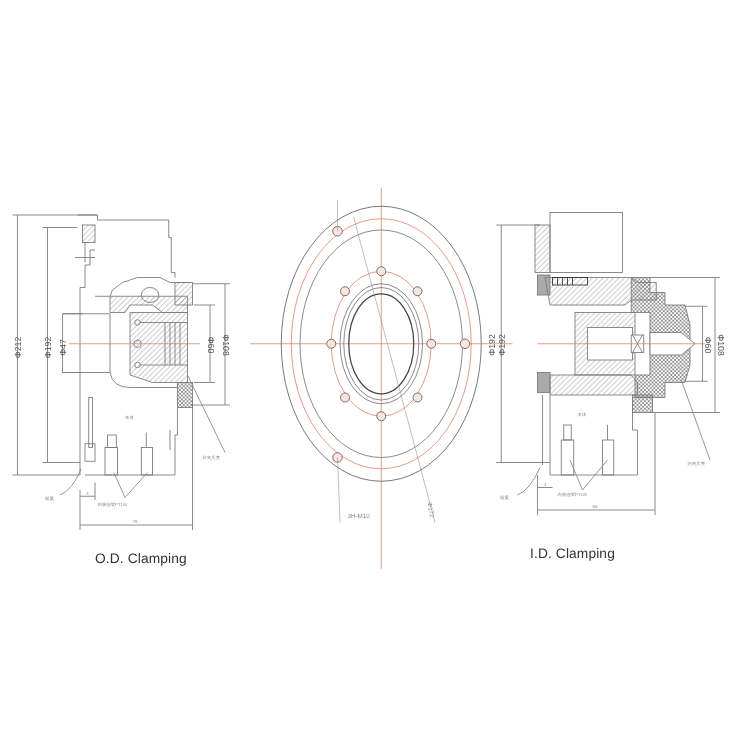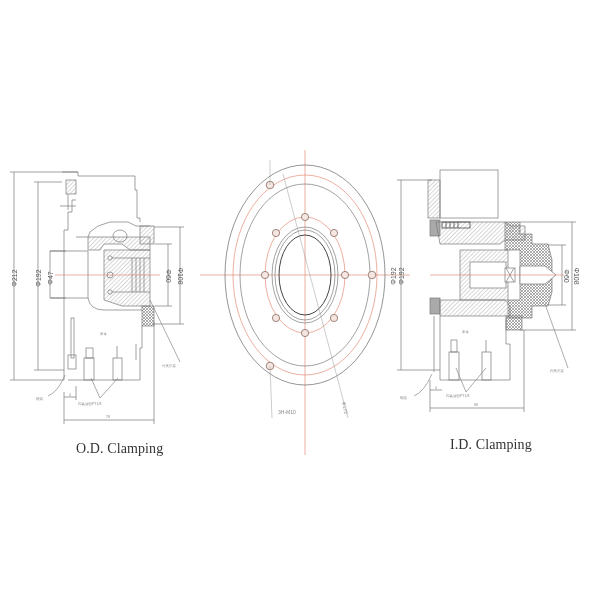--- a/index.html
+++ b/index.html
@@ -1,18 +1,18 @@
 <!DOCTYPE html>
 <html><head>
 <meta charset="utf-8">
 <style>
   html, body { margin: 0; padding: 0; background: #ffffff; }
   body { width: 600px; height: 600px; position: relative; overflow: hidden; font-family: "Liberation Sans", sans-serif; }
   #drawing { position: absolute; left: 0; top: 0; width: 600px; height: 600px; }
-  .caption { position: absolute; font-size: 14px; color: #333; font-family: Liberation Serif, serif; letter-spacing: 0.1px; }
+  .caption { position: absolute; font-size: 11px; color: #333; font-family: Liberation Sans, sans-serif; letter-spacing: 0.1px; }
   .dim { font-family: "Liberation Sans", sans-serif; fill: #555; }
   .note { font-family: "Liberation Sans", sans-serif; fill: #888; }
 </style>
 </head>
 <body>
 
 <svg id="drawing" viewBox="0 0 600 600" xmlns="http://www.w3.org/2000/svg">
   <defs>
     <pattern id="hatch" patternUnits="userSpaceOnUse" width="3" height="3" patternTransform="rotate(45)">
       <line x1="0" y1="0" x2="0" y2="3" stroke="#9a9a9a" stroke-width="0.8"></line>
@@ -193,13 +193,13 @@
     <text class="note" font-size="3.5" x="476" y="406" text-anchor="middle">68</text>
     <text class="note" font-size="3.5" x="436" y="389" text-anchor="middle">4</text>
     <text class="note" font-size="3.5" x="462" y="333">本体</text>
     <text class="note" font-size="3.5" x="400" y="399">锁紧</text>
     <text class="note" font-size="3.5" x="446" y="397">内装油管PT1/8</text>
     <text class="note" font-size="3.5" x="550" y="372">内夹爪套</text>
   </g>
 </svg>
 
 <div class="caption" style="left:76px; top:441px;">O.D. Clamping</div>
-<div class="caption" style="left:450px; top:437px;">I.D. Clamping</div>
+<div class="caption" style="left:424px; top:437px;">I.D. Clamping</div>
 
 </body></html>

